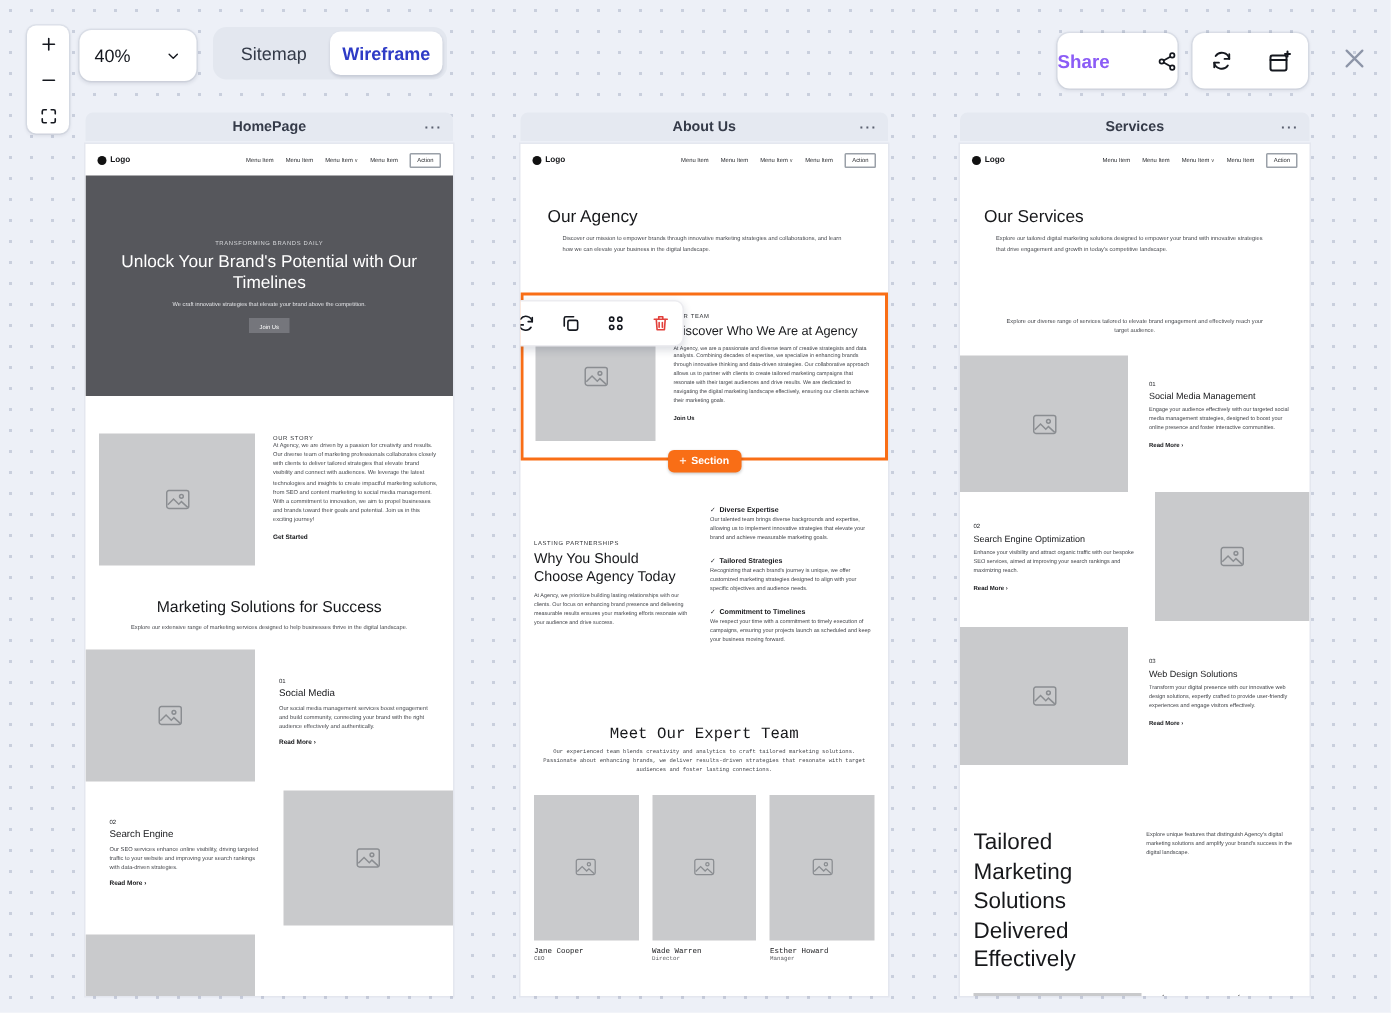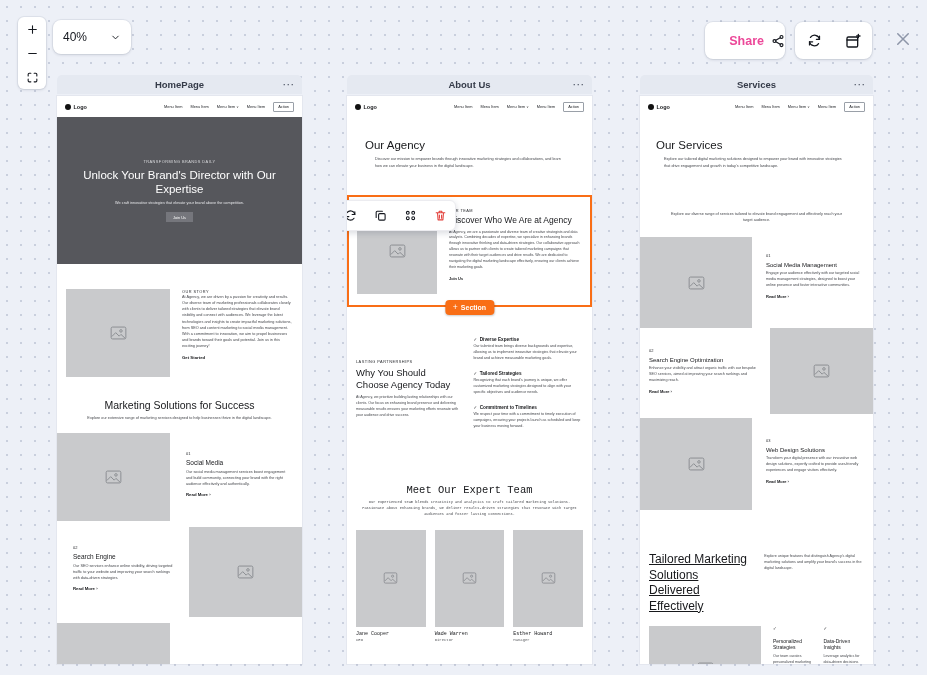--- a/index.html
+++ b/index.html
@@ -20,21 +20,21 @@
   .zoom-btn { height: 24px; display: flex; align-items: center; justify-content: center; cursor: pointer; }
   .zoom-select { left: 53px; top: 20px; width: 78px; height: 34px; display: flex; align-items: center;
                  justify-content: space-between; padding: 0 10px; font-size: 12px; color: #15181f; cursor: pointer; text-align: center; }
   .tabs { position: absolute; left: 142px; top: 18px; width: 156px; height: 35px; background: #e3e7ef;
           border-radius: 9px; display: flex; align-items: center; padding: 3px; }
   .tab { flex: 1; height: 100%; display: flex; align-items: center; justify-content: center;
          font-size: 12px; color: #333a48; border-radius: 7px; cursor: pointer; }
   .tab.active { background: #fff; color: #2e3bc6; font-weight: 700;
                 box-shadow: 0 1px 2px rgba(25,35,65,.15); }
   .share-btn { left: 705px; top: 22px; width: 80px; height: 37px; display: flex; align-items: center;
-               justify-content: flex-end; gap: 7px; font-size: 12.5px; font-weight: 700; color: #ec4899; cursor: pointer; }
+               justify-content: space-between; gap: 7px; font-size: 12.5px; font-weight: 700; color: #8b5cf6; cursor: pointer; }
   .icon-card { left: 795px; top: 22px; width: 77px; height: 37px; display: flex; }
   .icon-btn { flex: 1; display: flex; align-items: center; justify-content: center; cursor: pointer; }
   .close-btn { position: absolute; left: 892px; top: 28px; width: 22px; height: 22px; display: flex;
                align-items: center; justify-content: center; cursor: pointer; }
 
   
   .page { position: absolute; top: 75px; height: 589px; }
   .page-home { left: 57px; width: 245px; }
   .page-about { left: 347px; width: 245px; }
   .page-services { left: 640px; width: 233px; }
@@ -129,21 +129,21 @@
   .sv-row { display: flex; }
   .sv-row .ph-l { width: 112px; height: 91px; }
   .sv-row .ph-r { width: 103px; height: 86px; }
   .sv-row .ph3 { width: 112px; height: 92px; }
   .sv-text { flex: 1; padding: 16px 10px 0 14px; }
   .sv-text h3 { font-size: 6px; font-weight: 400; margin-top: 4px; }
   .sv-text .tiny { margin-top: 3px; font-size: 3.7px; }
   .sv-row.first { margin-top: 14px; }
   .sv-row.third { margin-top: 4px; }
   .sv-tailored { display: flex; gap: 12px; padding: 42px 9px 0; }
-  .sv-tailored h2 { font-size: 12px; font-weight: 400; line-height: 1.3; width: 48%; text-decoration: underline; }
+  .sv-tailored h2 { font-size: 15px; font-weight: 400; line-height: 1.3; width: 48%; }
   .sv-tailored .tiny { flex: 1; padding-top: 2px; font-size: 3.7px; }
   .sv-features { display: flex; gap: 12px; padding: 12px 9px 0; }
   .sv-features .ph { width: 112px; height: 85px; }
   .sv-fcols { flex: 1; display: flex; gap: 10px; }
   .sv-fcol { flex: 1; }
   .sv-fcol .f-check { display: block; }
   .sv-fcol .f-name { font-size: 5px; font-weight: 400; margin-top: 7px; }
   .sv-fcol .f-body { margin-top: 3.5px; }
 </style>
 </head>
@@ -169,20 +169,28 @@
     </div>
   </div>
 
   <div class="float zoom-select">
     <span>40%</span>
     <svg width="11" height="11" viewBox="0 0 24 24">
         <path class="stroke-ic" d="M6 9l6 6 6-6"></path>
       </svg>
   </div>
 
+  <div class="tabs">
+    <div class="tab">
+        <span>Sitemap</span>
+      </div>
+    <div class="tab active">
+        <span>Wireframe</span>
+      </div>
+  </div>
 
   <div class="float share-btn">
     <span>Share</span>
     <svg width="14" height="14" viewBox="0 0 24 24">
       <circle class="stroke-ic" cx="18" cy="5" r="2.5"></circle>
         <circle class="stroke-ic" cx="6" cy="12" r="2.5"></circle>
         <circle class="stroke-ic" cx="18" cy="19" r="2.5"></circle>
       <path class="stroke-ic" d="M8.2 10.8l7.6-4.3M8.2 13.2l7.6 4.3"></path>
     </svg>
   </div>
@@ -225,21 +233,21 @@
           <span>Menu Item</span>
           <span>Menu Item</span>
           <span><span>Menu Item</span><span class="nav-chev">∨</span></span>
           <span>Menu Item</span>
           <span class="nav-action">Action</span>
         </div>
       </div>
 
       <div class="hp-hero">
         <div class="eyebrow">TRANSFORMING BRANDS DAILY</div>
-        <h1>Unlock Your Brand's Director with Our Expertise</h1>
+        <h1>Unlock Your Brand's Potential with Our Timelines</h1>
         <p>We craft innovative strategies that elevate your brand above the competition.</p>
         <button class="wf-btn">Join Us</button>
       </div>
 
       <div class="hp-story">
         <div class="ph">
           <svg width="17" height="14" viewBox="0 0 24 20">
               <rect x="1.5" y="1.5" width="21" height="17" rx="2"></rect>
               <circle cx="15.5" cy="7" r="1.8"></circle>
               <path d="M2.5 15l5.5-5.5 5 5 2.5-2.5 6 5.5"></path>

